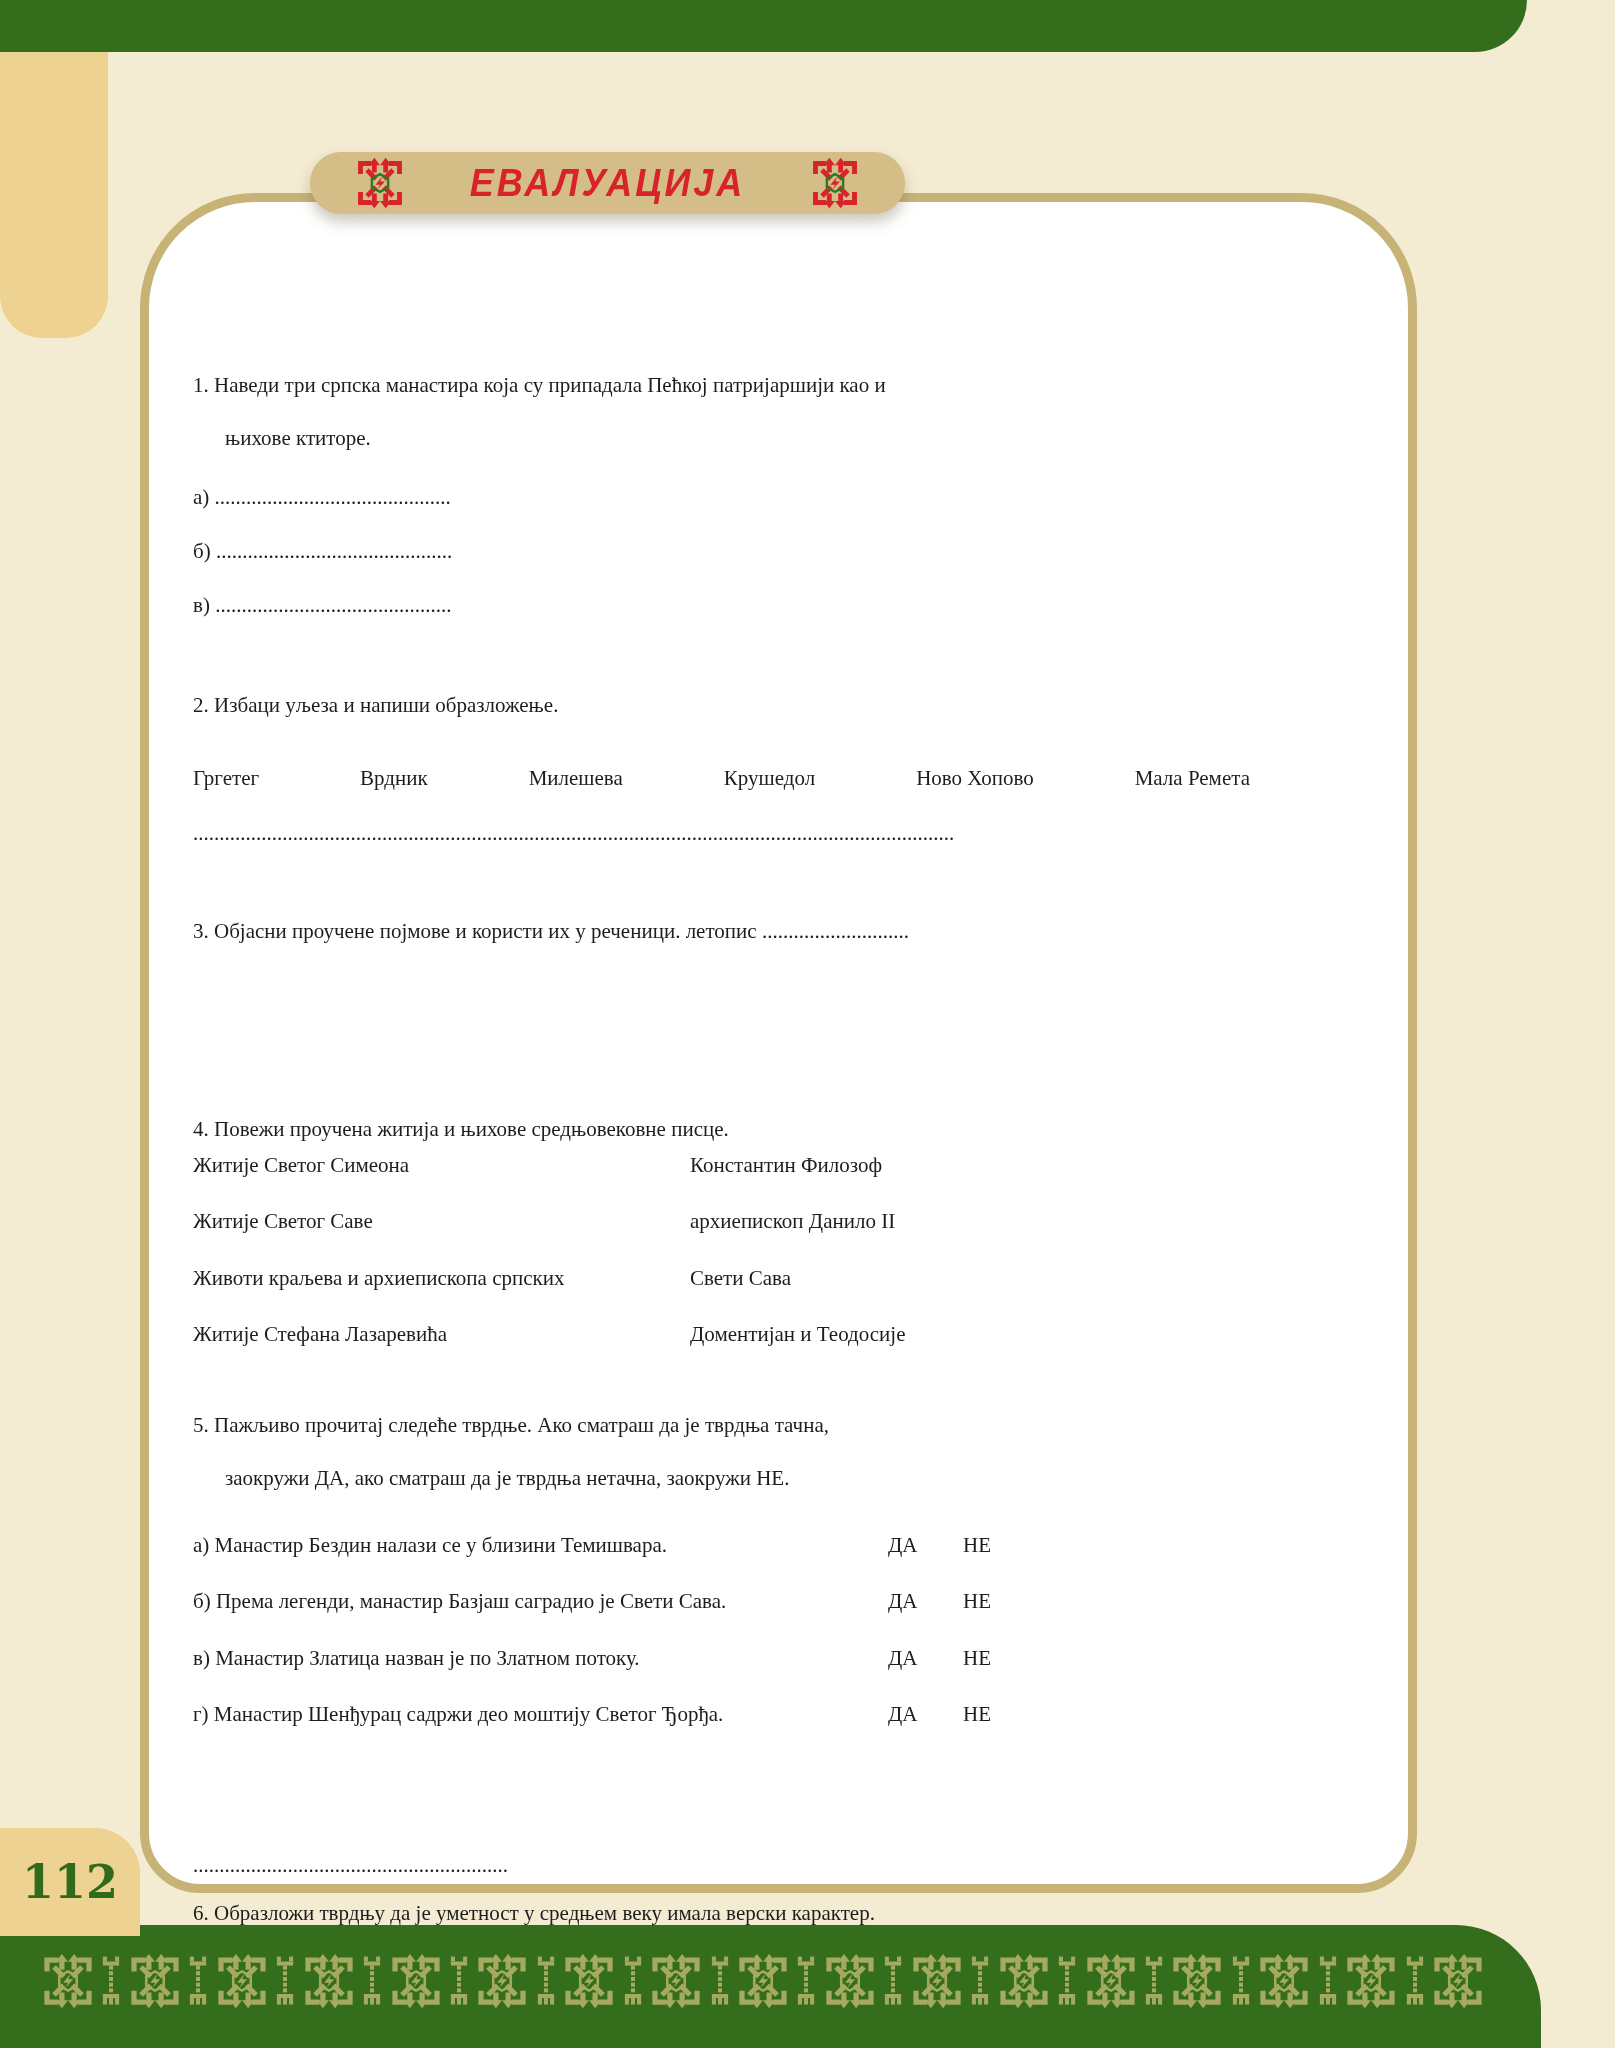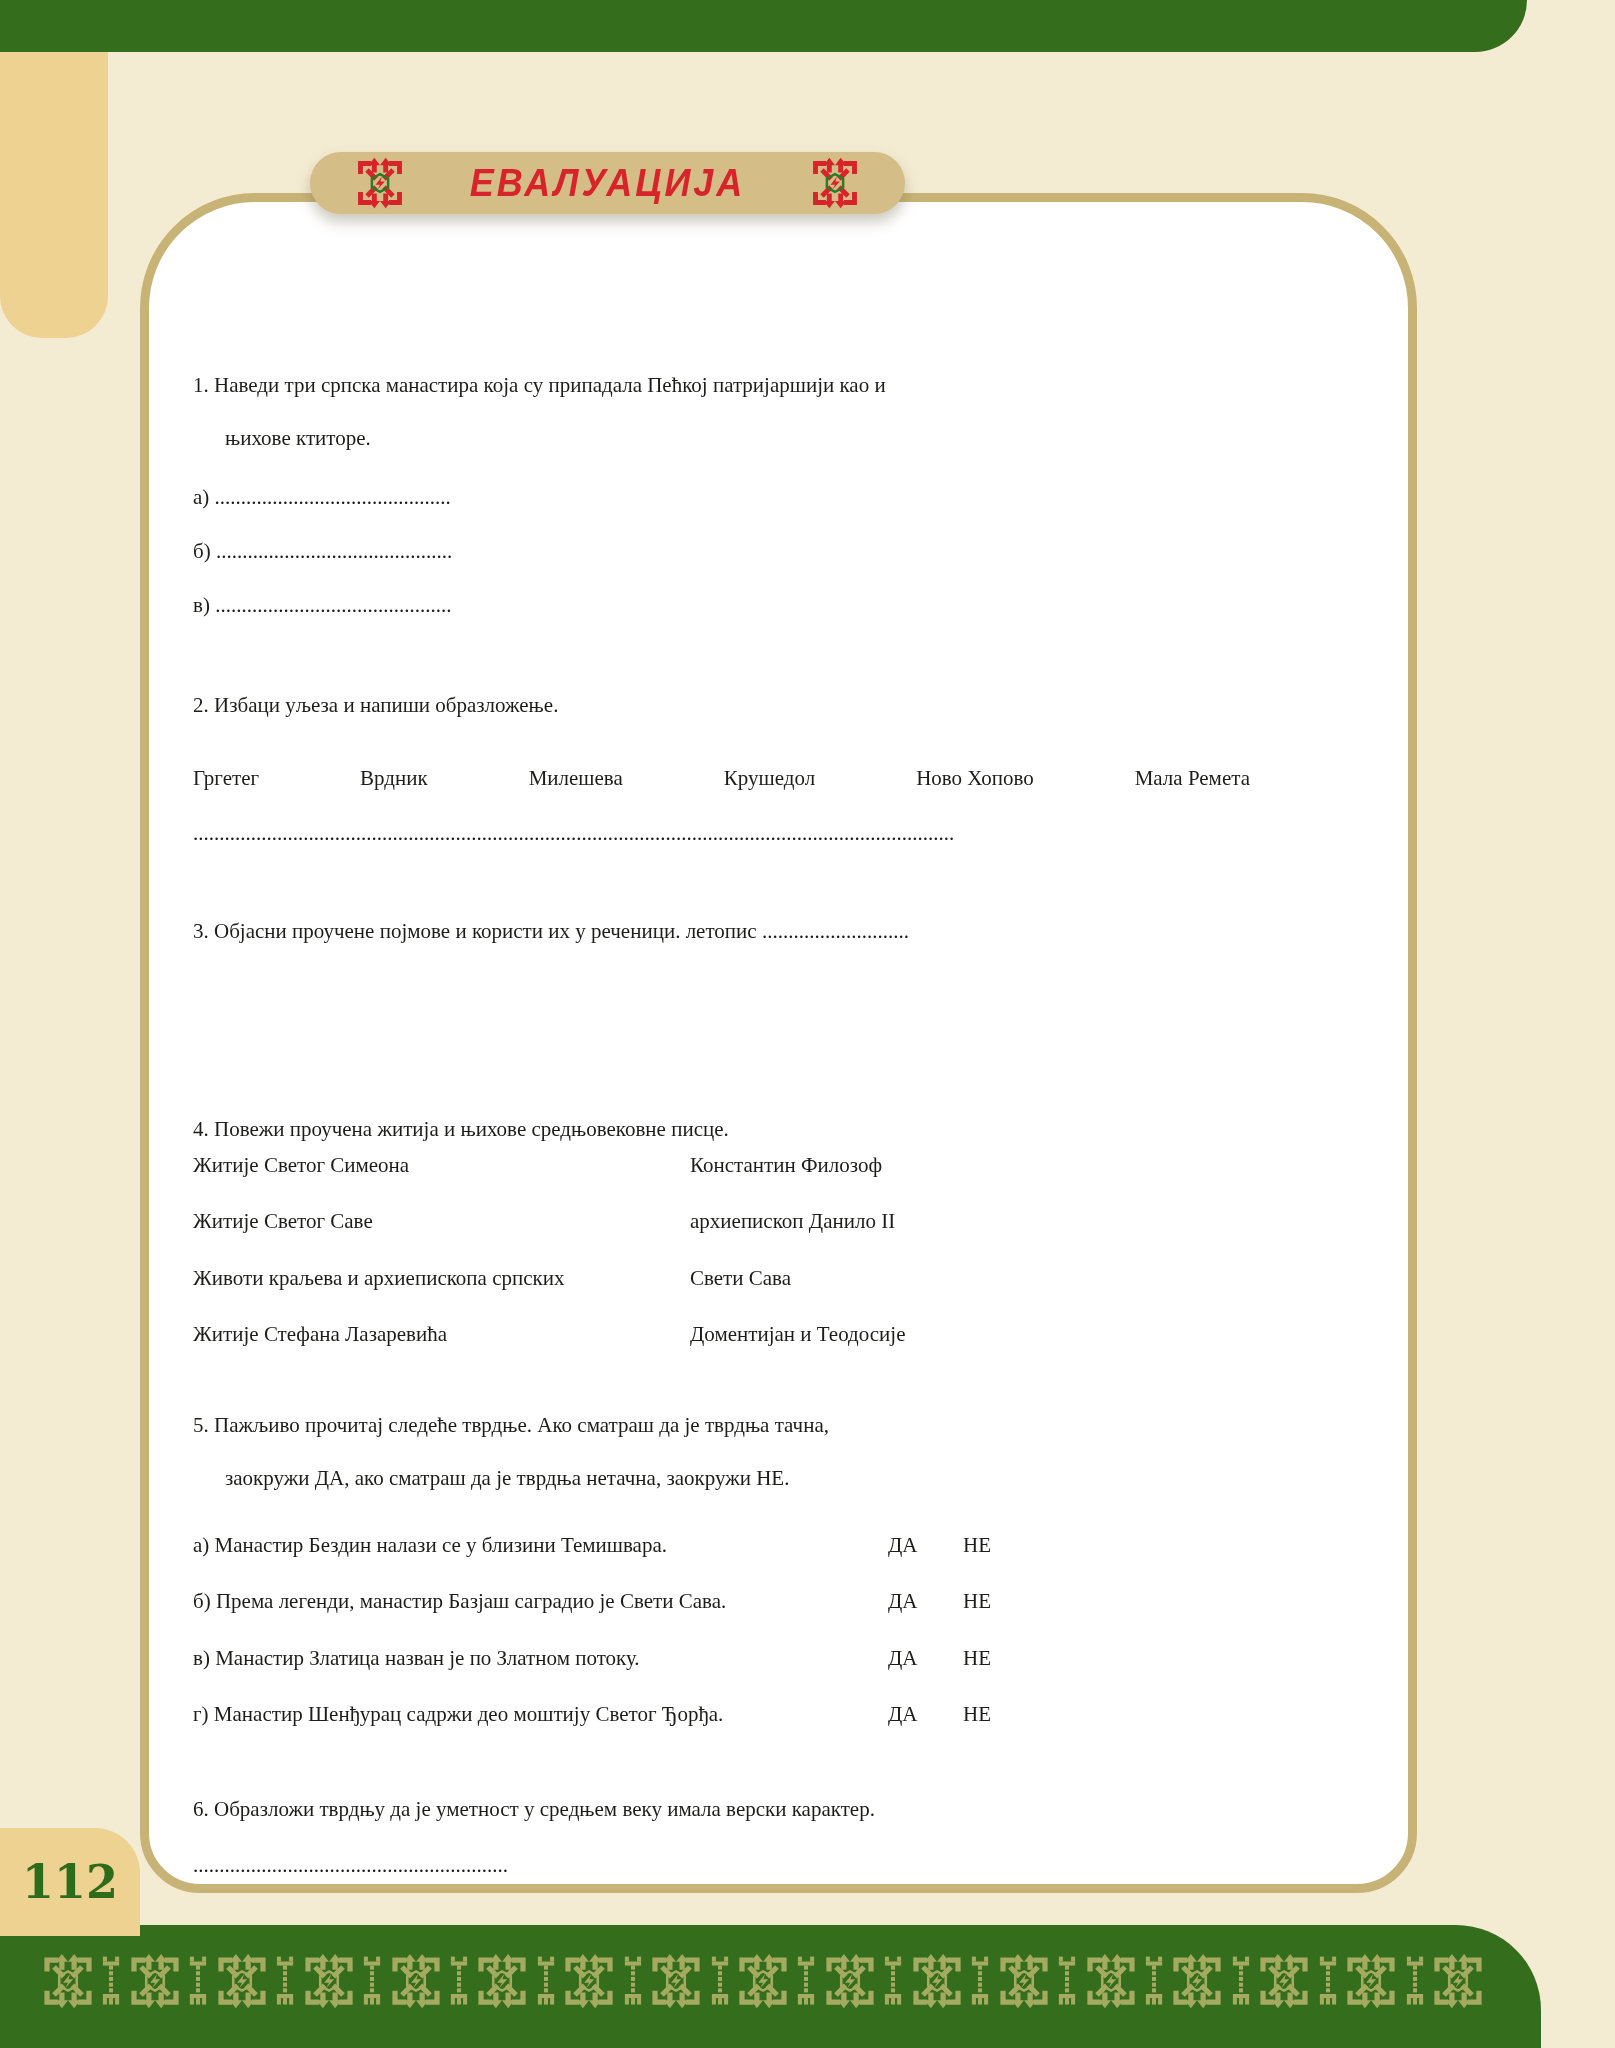--- a/index.html
+++ b/index.html
@@ -78,21 +78,21 @@
   .q4  {left:193px;top:1075px;margin-top:41px;}
   .mrow{left:193px;top:0;width:1160px;}
   .mrow .right-col{position:absolute;left:497px;top:0;}
   .m0{top:1152px;} .m1{top:1208px;} .m2{top:1265px;} .m3{top:1321px;}
   .q5l1{left:193px;top:1412px;}
   .q5l2{left:225px;top:1465px;}
   .srow{left:193px;top:0;width:1180px;}
   .srow .yes{position:absolute;left:695px;top:0;}
   .srow .no {position:absolute;left:770px;top:0;}
   .s0{top:1532px;} .s1{top:1588px;} .s2{top:1645px;} .s3{top:1701px;}
-  .q6  {left:193px;top:1796px;}
+  .q6  {left:193px;top:1900px;}
   .q6dots{left:193px;top:1852px;}
   
   .page-tab{
     position:absolute;left:0;top:1828px;
     width:140px;height:108px;
     background:#edd292;
     border-top-right-radius:45px;
     display:flex;align-items:center;justify-content:center;
     z-index:3;
   }

